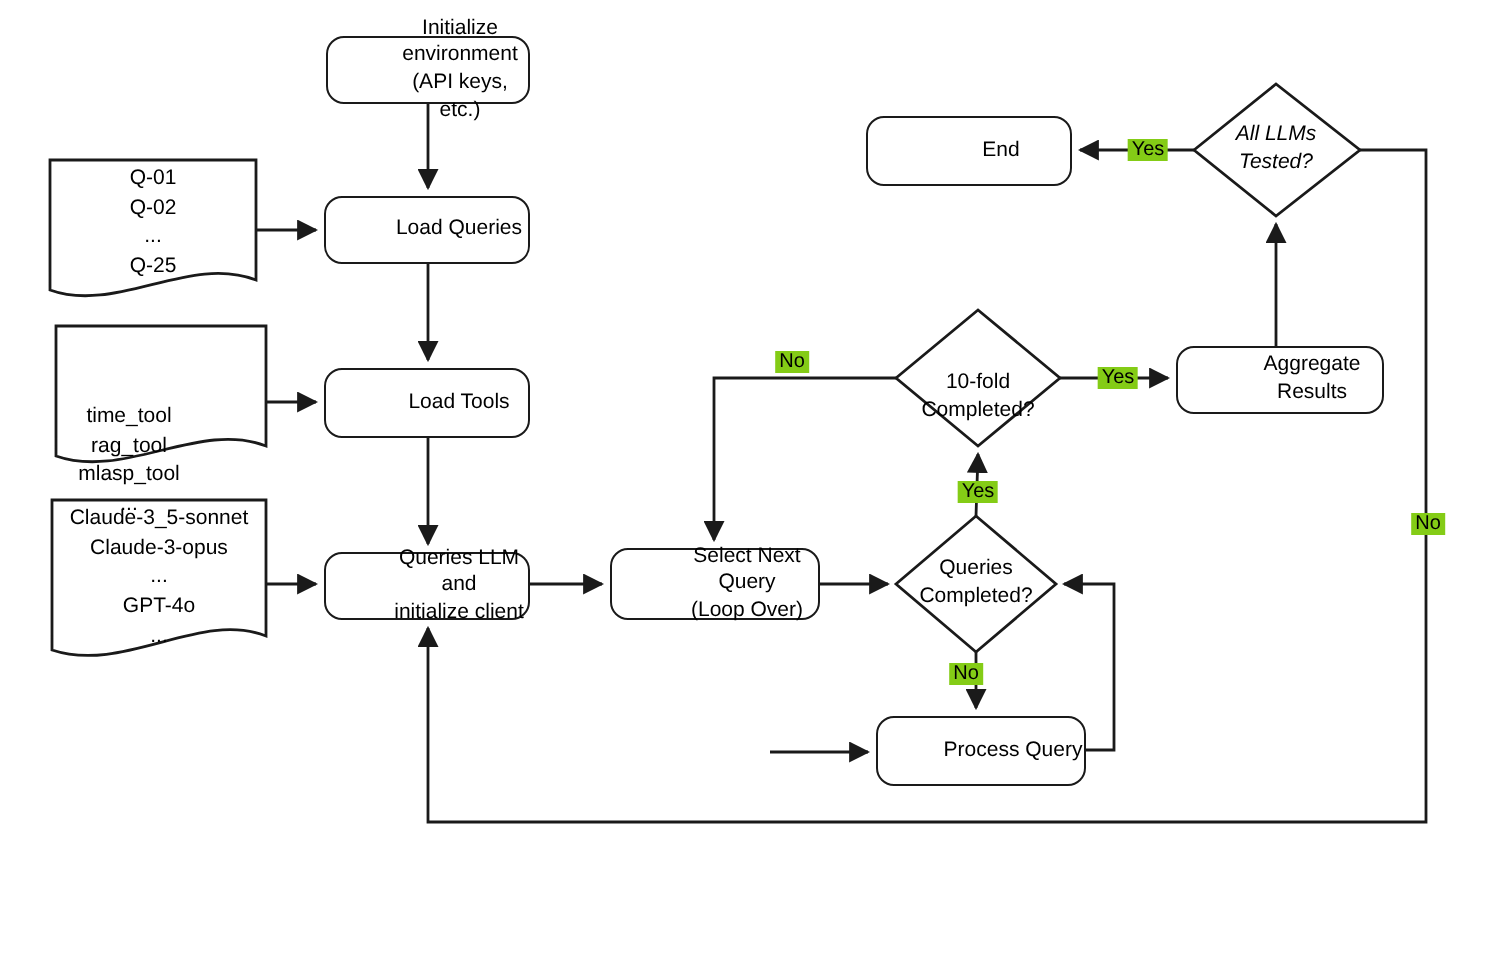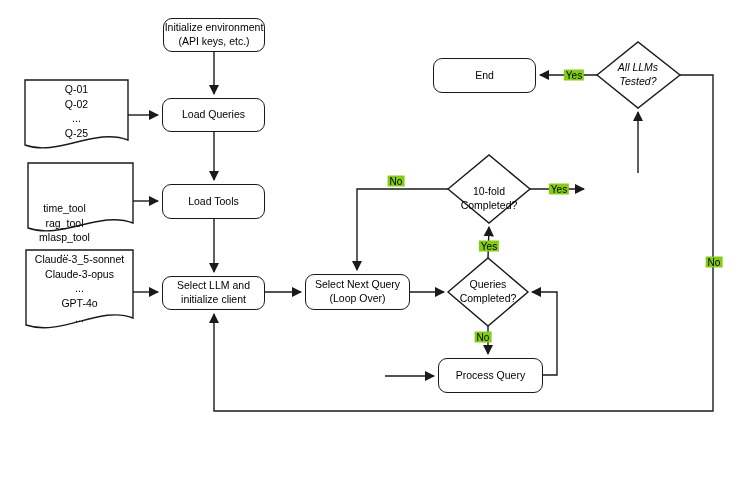--- a/index.html
+++ b/index.html
@@ -6,21 +6,21 @@
   #canvas {
     position:relative; width:747px; height:481px; background:#ffffff;
     font-family:"Liberation Sans", sans-serif; color:#000000; overflow:hidden;
   }
   #wires { position:absolute; left:0; top:0; }
   .node {
     position:absolute; box-sizing:border-box;
     border:1.4px solid #1a1a1a; border-radius:9px; background:#ffffff;
     display:flex; align-items:center; justify-content:center;
     text-align:center; font-size:10.5px; line-height:1.3;
-    white-space:pre-line; z-index:2;
+    white-space:pre-line; z-index:2;padding-left:32px;
   }
   .node.square { border-radius:0; }
   .kpi-bar { position:absolute; top:0; bottom:0; width:1.4px; background:#1a1a1a; }
   .dtext, .doctext {
     position:absolute; display:flex; align-items:center; justify-content:center;
     text-align:center; font-size:10.5px; line-height:1.3; white-space:pre-line; z-index:2;
   }
   .doctext { line-height:1.4; align-items:flex-start; }
   .elabel {
     position:absolute; font-size:10px; background:#84cc16; padding:0 2px;
@@ -68,29 +68,30 @@
     </g>
   </svg>
 
   <div class="node" style="left:163px; top:18px; width:102px; height:34px;">Initialize environment
 (API keys, etc.)</div>
 
   <div class="node" style="left:162px; top:98px; width:103px; height:34px;">Load Queries</div>
 
   <div class="node" style="left:162px; top:184px; width:103px; height:35px;">Load Tools</div>
 
-  <div class="node" style="left:162px; top:276px; width:103px; height:34px;">Select LLM and
+  <div class="node" style="left:162px; top:276px; width:103px; height:34px;">Queries LLM and
 initialize client</div>
 
   <div class="node" style="left:305px; top:274px; width:105px; height:36px;">Select Next Query
 (Loop Over)</div>
 
   <div class="node" style="left:438px; top:358px; width:105px; height:35px;">Process Query</div>
 
 
+  <div class="node" style="left:588px; top:173px; width:104px; height:34px;">Aggregate Results</div>
 
   <div class="node" style="left:433px; top:58px; width:103px; height:35px;">End</div>
 
   <div class="doctext" style="left:25px; top:82px; width:103px; height:52px;">Q-01
 Q-02
 ...
 Q-25</div>
 
   <div class="doctext" style="left:12px; top:167px; width:105px; height:58px;margin-top:34px;">time_tool
 rag_tool

